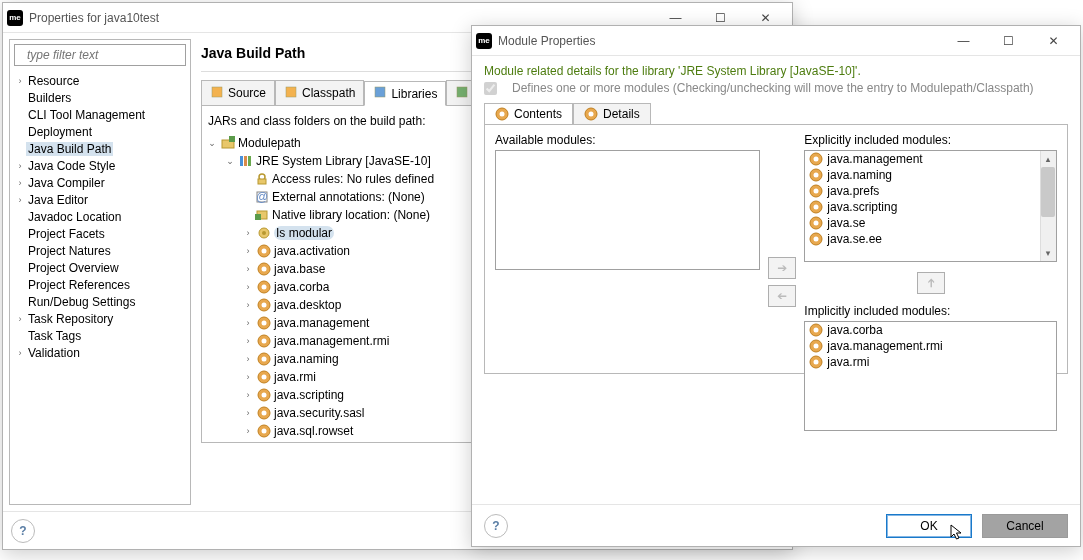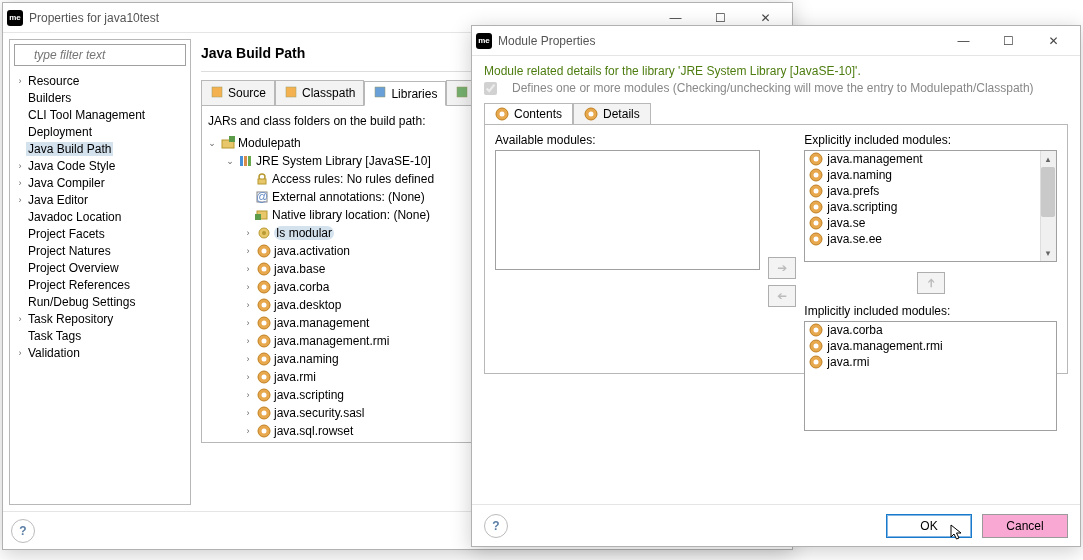--- a/index.html
+++ b/index.html
@@ -7,21 +7,21 @@
   .window { position: absolute; border: 1px solid #b1b1b1; background: #fff; box-shadow: 0 4px 20px rgba(0,0,0,0.2);}
   .titlebar { height: 30px; display: flex; align-items: center; padding: 0 4px; background: #fff; border-bottom: 1px solid #e5e5e5;}
   .titlebar .appicon { width: 16px; height: 16px; background: #000000; color:#fff; font-size:8px; font-weight:bold; display:flex; align-items:center; justify-content:center; border-radius:3px; margin-right:6px;}
   .titlebar .title { color:#555;}
   .titlebar .wincontrols { margin-left:auto; display:flex;}
   .wincontrols .wc { width:45px; height:29px; display:flex; align-items:center; justify-content:center; color:#444; }
   
   .parent { left:2px; top:2px; width:791px; height:548px;}
   .parent-body { display:flex; height:calc(100% - 68px);}
   .leftpane { width:182px; border:1px solid #b8b8b8; margin:6px 0 6px 6px; background:#fff; overflow:hidden;}
-  .filter { width:calc(100% - 8px); margin:4px; border:1px solid #a0a0a0; padding:3px 19px; color:#4c1d95; font-style:italic;}
+  .filter { width:calc(100% - 8px); margin:4px; border:1px solid #a0a0a0; padding:3px 12px; color:#4c1d95; font-style:italic;}
   .navtree { padding:2px 4px;}
   .navtree .item { display:flex; align-items:center; padding:1.5px 0; white-space:nowrap; cursor:default;}
   .navtree .item .arrow { width:12px; display:inline-flex; justify-content:center; color:#666; font-size:9px;}
   .navtree .item.selected .label{ background:#d4e2ee; padding:0 2px;}
   .navtree .item .label { padding:0 2px;}
   .rightpane { flex:1; padding:6px 6px 6px 10px; display:flex; flex-direction:column;}
   .rightpane h1 { font-size:14px; font-weight:600; padding:6px 0 10px 0; border-bottom:1px solid #ddd;}
   .tabbar { display:flex; margin-top:8px;}
   .tabbar .tab { border:1px solid #b8b8b8; border-bottom:none; background:#f3f3f3; padding:3px 8px; display:flex; align-items:center; gap:4px; cursor:default;}
   .tabbar .tab.active { background:#fff; border-bottom:1px solid #fff; position:relative; top:1px;}
@@ -52,21 +52,21 @@
   .listbox { border:1px solid #a0a0a0; background:#fff; overflow:auto; position:relative;}
   .listbox .li { display:flex; align-items:center; gap:4px; padding:1px 4px; white-space:nowrap;}
   .midbtns { display:flex; flex-direction:column; gap:6px; justify-content:center;}
   .midbtn { width:28px; height:22px; border:1px solid #aeaeae; background:linear-gradient(#fefefe,#e9e9e9); display:flex; align-items:center; justify-content:center; color:#555; cursor:pointer;}
   .midbtn.disabled { color:#bbb; background:#f3f3f3;}
   .scrolltrack { position:absolute; right:0; top:0; bottom:0; width:16px; background:#f0f0f0; border-left:1px solid #ddd;}
   .scrollthumb { position:absolute; right:1px; top:1px; width:14px; height:50px; background:#c9c9c9; border-radius:2px;}
   .scrollarrow { position:absolute; right:0; width:16px; height:16px; display:flex;align-items:center;justify-content:center;font-size:9px;color:#666;}
   .modal-footer { position:absolute; left:0; right:0; bottom:0; height:42px; border-top:1px solid #e5e5e5; display:flex; align-items:center; padding:0 12px; gap:10px;}
   .modal-footer .spacer{flex:1;}
-  .btn { min-width:86px; padding:4px 12px; border:1px solid #9a9a9a; background:#f9a8d4; text-align:center; cursor:pointer;}
+  .btn { min-width:86px; padding:4px 12px; border:1px solid #9a9a9a; background:#a3a3a3; text-align:center; cursor:pointer;}
   .btn.primary { background:#fff; border:1px solid #1979ca; outline:1px solid #84b6e4; outline-offset:-2px;}
   .cursor { position:absolute; width:14px; height:18px; pointer-events:none;}
 </style>
 </head>
 <body>
 
 <div class="window parent">
   <div class="titlebar">
     <div class="appicon">me</div>
     <div class="title">Properties for java10test</div>

